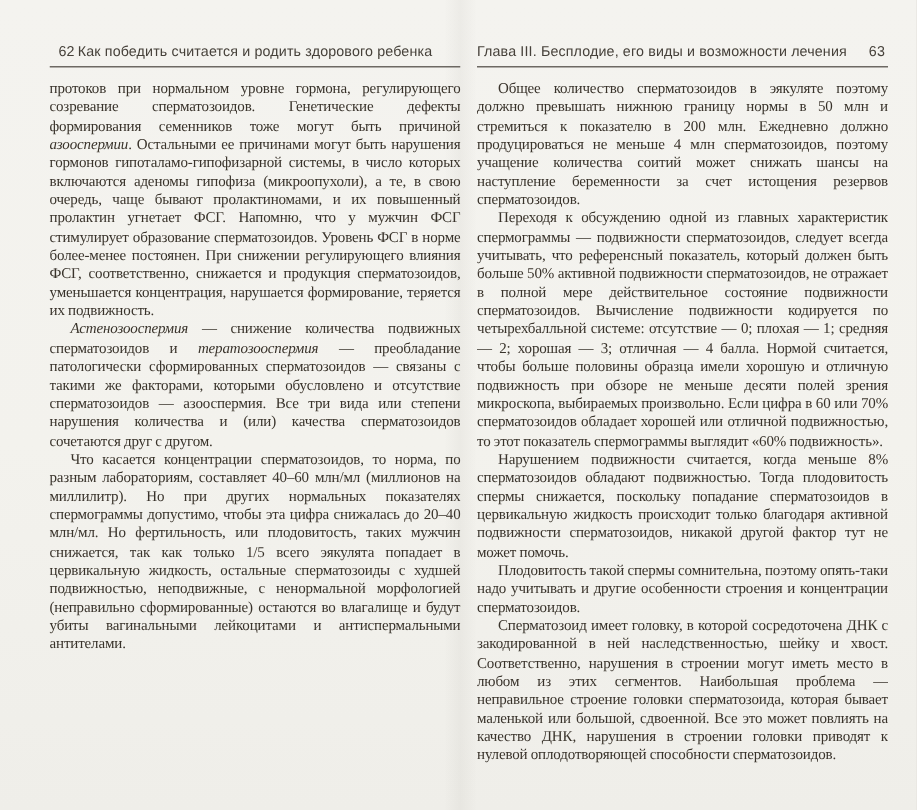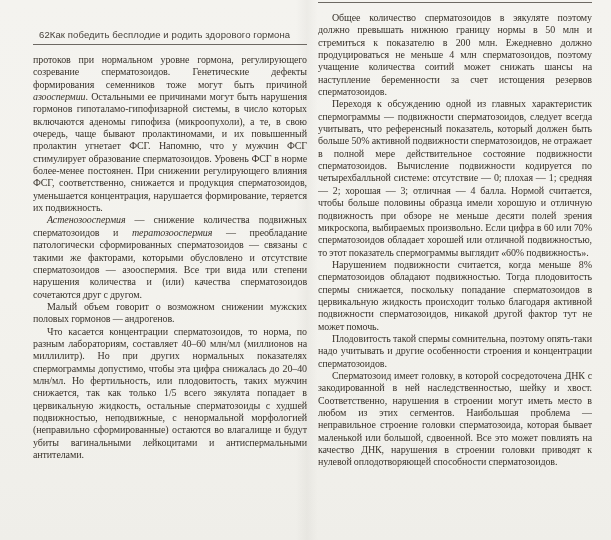--- a/index.html
+++ b/index.html
@@ -82,32 +82,35 @@
 </style>
 </head>
 <body>
 
 <div class="scan">
   <div class="gutter"></div>
 
   <section class="page left">
     <div class="pg-header">
       <span class="num">62</span>
-      <span class="title">Как победить бесплодие и родить здорового гормона</span>
+      <span class="title">Как победить считается и родить здорового ребенка</span>
     </div>
     <div class="rule"></div>
     <div class="body-text">
         <p><span>протоков при нормальном уровне гормона, регулирующего созревание сперматозоидов. Генетические дефекты формирования семенников тоже могут быть причиной </span><i>азооспермии</i><span>. Остальными ее причинами могут быть нарушения гормонов гипоталамо-гипофизарной системы, в число которых включаются аденомы гипофиза (микроопухоли), а те, в свою очередь, чаще бывают пролактиномами, и их повышенный пролактин угнетает ФСГ. Напомню, что у мужчин ФСГ стимулирует образование сперматозоидов. Уровень ФСГ в норме более-менее постоянен. При снижении регулирующего влияния ФСГ, соответственно, снижается и продукция сперматозоидов, уменьшается концентрация, нарушается формирование, теряется их подвижность.</span></p>
         <p class="indent"><i>Астенозооспермия</i><span> — снижение количества подвижных сперматозоидов и </span><i>тератозооспермия</i><span> — преобладание патологически сформированных сперматозоидов — связаны с такими же факторами, которыми обусловлено и отсутствие сперматозоидов — азооспермия. Все три вида или степени нарушения количества и (или) качества сперматозоидов сочетаются друг с другом.</span></p>
-        <p class="indent"><span>Малый объем говорит о возможном снижении мужских половых гормонов — андрогенов.</span></p>
         <p class="indent"><span>Что касается концентрации сперматозоидов, то норма, по разным лабораториям, составляет 40–60 млн/мл (миллионов на миллилитр). Но при других нормальных показателях спермограммы допустимо, чтобы эта цифра снижалась до 20–40 млн/мл. Но фертильность, или плодовитость, таких мужчин снижается, так как только 1/5 всего эякулята попадает в цервикальную жидкость, остальные сперматозоиды с худшей подвижностью, неподвижные, с ненормальной морфологией (неправильно сформированные) остаются во влагалище и будут убиты вагинальными лейкоцитами и антиспермальными антителами.</span></p>
       </div>
   </section>
 
   <section class="page right">
+    <div class="pg-header">
+      <span class="title">Глава III. Бесплодие, его виды и возможности лечения</span>
+      <span class="num">63</span>
+    </div>
     <div class="rule"></div>
     <div class="body-text">
         <p class="indent"><span>Общее количество сперматозоидов в эякуляте поэтому должно превышать нижнюю границу нормы в 50 млн и стремиться к показателю в 200 млн. Ежедневно должно продуцироваться не меньше 4 млн сперматозоидов, поэтому учащение количества соитий может снижать шансы на наступление беременности за счет истощения резервов сперматозоидов.</span></p>
         <p class="indent"><span>Переходя к обсуждению одной из главных характеристик спермограммы — подвижности сперматозоидов, следует всегда учитывать, что референсный показатель, который должен быть больше 50% активной подвижности сперматозоидов, не отражает в полной мере действительное состояние подвижности сперматозоидов. Вычисление подвижности кодируется по четырехбалльной системе: отсутствие — 0; плохая — 1; средняя — 2; хорошая — 3; отличная — 4 балла. Нормой считается, чтобы больше половины образца имели хорошую и отличную подвижность при обзоре не меньше десяти полей зрения микроскопа, выбираемых произвольно. Если цифра в 60 или 70% сперматозоидов обладает хорошей или отличной подвижностью, то этот показатель спермограммы выглядит «60% подвижность».</span></p>
         <p class="indent"><span>Нарушением подвижности считается, когда меньше 8% сперматозоидов обладают подвижностью. Тогда плодовитость спермы снижается, поскольку попадание сперматозоидов в цервикальную жидкость происходит только благодаря активной подвижности сперматозоидов, никакой другой фактор тут не может помочь.</span></p>
         <p class="indent"><span>Плодовитость такой спермы сомнительна, поэтому опять-таки надо учитывать и другие особенности строения и концентрации сперматозоидов.</span></p>
         <p class="indent"><span>Сперматозоид имеет головку, в которой сосредоточена ДНК с закодированной в ней наследственностью, шейку и хвост. Соответственно, нарушения в строении могут иметь место в любом из этих сегментов. Наибольшая проблема — неправильное строение головки сперматозоида, которая бывает маленькой или большой, сдвоенной. Все это может повлиять на качество ДНК, нарушения в строении головки приводят к нулевой оплодотворяющей способности сперматозоидов.</span></p>
       </div>
   </section>
 </div>

